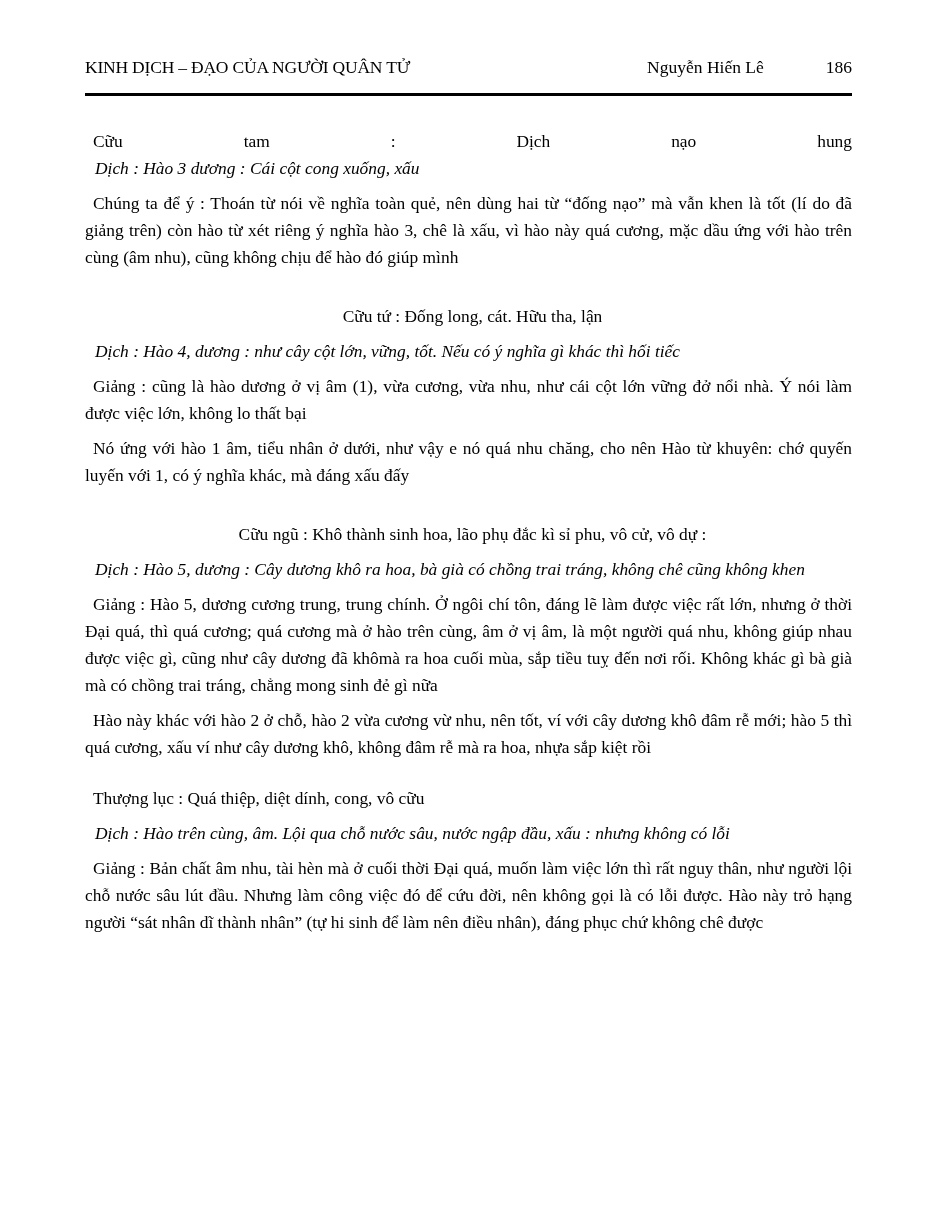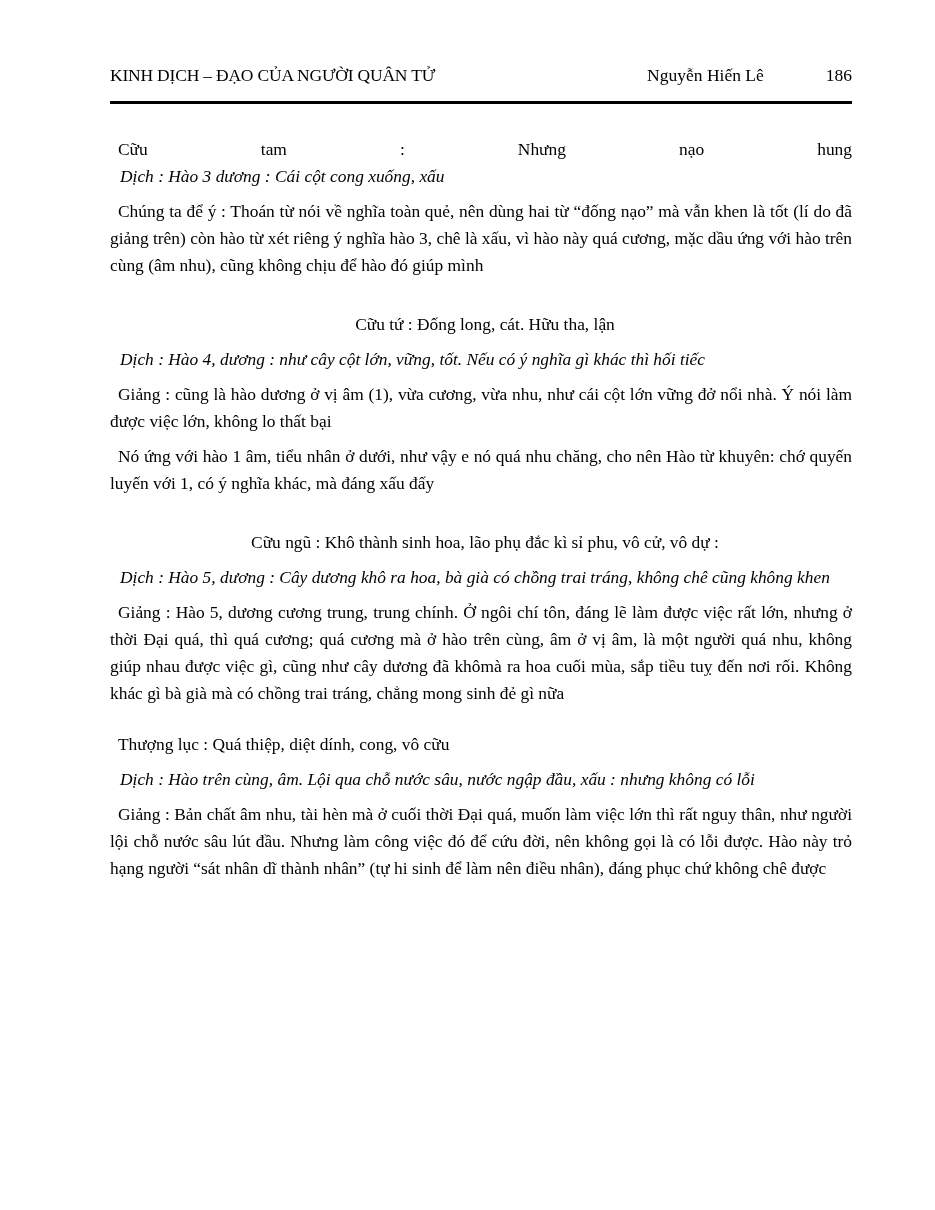--- a/index.html
+++ b/index.html
@@ -5,22 +5,21 @@
   * { margin: 0; padding: 0; box-sizing: border-box; }
   html, body {
     width: 935px; height: 1210px;
     background: #ffffff;
     color: #000000;
     font-family: "Liberation Serif", "DejaVu Serif", serif;
     overflow: hidden;
   }
   .page {
     width: 935px; height: 882px;
-    padding: 57px 83px 40px 110px;
-    margin-top: 8px;
+    padding: 57px 83px 40px 85px;
   }
   .header {
     display: flex;
     align-items: baseline;
     font-size: 17.5px;
     white-space: nowrap;
   }
   .header .title {
     flex: 1 1 auto;
     letter-spacing: -0.2px;
@@ -67,28 +66,29 @@
 
   <div class="header">
     <span class="title">KINH DỊCH – ĐẠO CỦA NGƯỜI QUÂN TỬ</span>
     <span class="author">Nguyễn Hiến Lê</span>
     <span class="pageno">186</span>
   </div>
 
   <div class="rule"></div>
 
   <div class="body-text">
-    <p class="spread-line mt-section">Cữu tam : Nhưng nạo hung</p>
+    <p class="spread-line mt-section">Cữu tam : Dịch nạo hung</p>
     <p class="dich-line mt-tight">Dịch : Hào 3 dương : Cái cột cong xuống, xấu</p>
     <p class="para mt-para">Chúng ta để ý : Thoán từ nói về nghĩa toàn quẻ, nên dùng hai từ “đống nạo” mà vẫn khen là tốt (lí do đã giảng trên) còn hào từ xét riêng ý nghĩa hào 3, chê là xấu, vì hào này quá cương, mặc dầu ứng với hào trên cùng (âm nhu), cũng không chịu để hào đó giúp mình</p>
     <p class="label-line mt-section">Cữu tứ : Đống long, cát. Hữu tha, lận</p>
     <p class="dich-line mt-dich">Dịch : Hào 4, dương : như cây cột lớn, vững, tốt. Nếu có ý nghĩa gì khác thì hối tiếc</p>
     <p class="para mt-para">Giảng : cũng là hào dương ở vị âm (1), vừa cương, vừa nhu, như cái cột lớn vững đở nổi nhà. Ý nói làm được việc lớn, không lo thất bại</p>
     <p class="para mt-para">Nó ứng với hào 1 âm, tiểu nhân ở dưới, như vậy e nó quá nhu chăng, cho nên Hào từ khuyên: chớ quyến luyến với 1, có ý nghĩa khác, mà đáng xấu đấy</p>
     <p class="label-line mt-section">Cữu ngũ : Khô thành sinh hoa, lão phụ đắc kì sỉ phu, vô cử, vô dự :</p>
     <p class="dich-line mt-dich">Dịch : Hào 5, dương : Cây dương khô ra hoa, bà già có chồng trai tráng, không chê cũng không khen</p>
     <p class="para mt-para">Giảng : Hào 5, dương cương trung, trung chính. Ở ngôi chí tôn, đáng lẽ làm được việc rất lớn, nhưng ở thời Đại quá, thì quá cương; quá cương mà ở hào trên cùng, âm ở vị âm, là một người quá nhu, không giúp nhau được việc gì, cũng như cây dương đã khômà ra hoa cuối mùa, sắp tiều tuỵ đến nơi rối. Không khác gì bà già mà có chồng trai tráng, chẳng mong sinh đẻ gì nữa</p>
+    <p class="para mt-para">Hào này khác với hào 2 ở chỗ, hào 2 vừa cương vừ nhu, nên tốt, ví với cây dương khô đâm rễ mới; hào 5 thì quá cương, xấu ví như cây dương khô, không đâm rễ mà ra hoa, nhựa sắp kiệt rồi</p>
     <p class="label-line mt-section-sm">Thượng lục : Quá thiệp, diệt dính, cong, vô cữu</p>
     <p class="dich-line mt-dich">Dịch : Hào trên cùng, âm. Lội qua chỗ nước sâu, nước ngập đầu, xấu : nhưng không có lỗi</p>
     <p class="para mt-para">Giảng : Bản chất âm nhu, tài hèn mà ở cuối thời Đại quá, muốn làm việc lớn thì rất nguy thân, như người lội chỗ nước sâu lút đầu. Nhưng làm công việc đó để cứu đời, nên không gọi là có lỗi được. Hào này trỏ hạng người “sát nhân dĩ thành nhân” (tự hi sinh để làm nên điều nhân), đáng phục chứ không chê được</p>
   </div>
 
 </div>
 
 </body></html>

